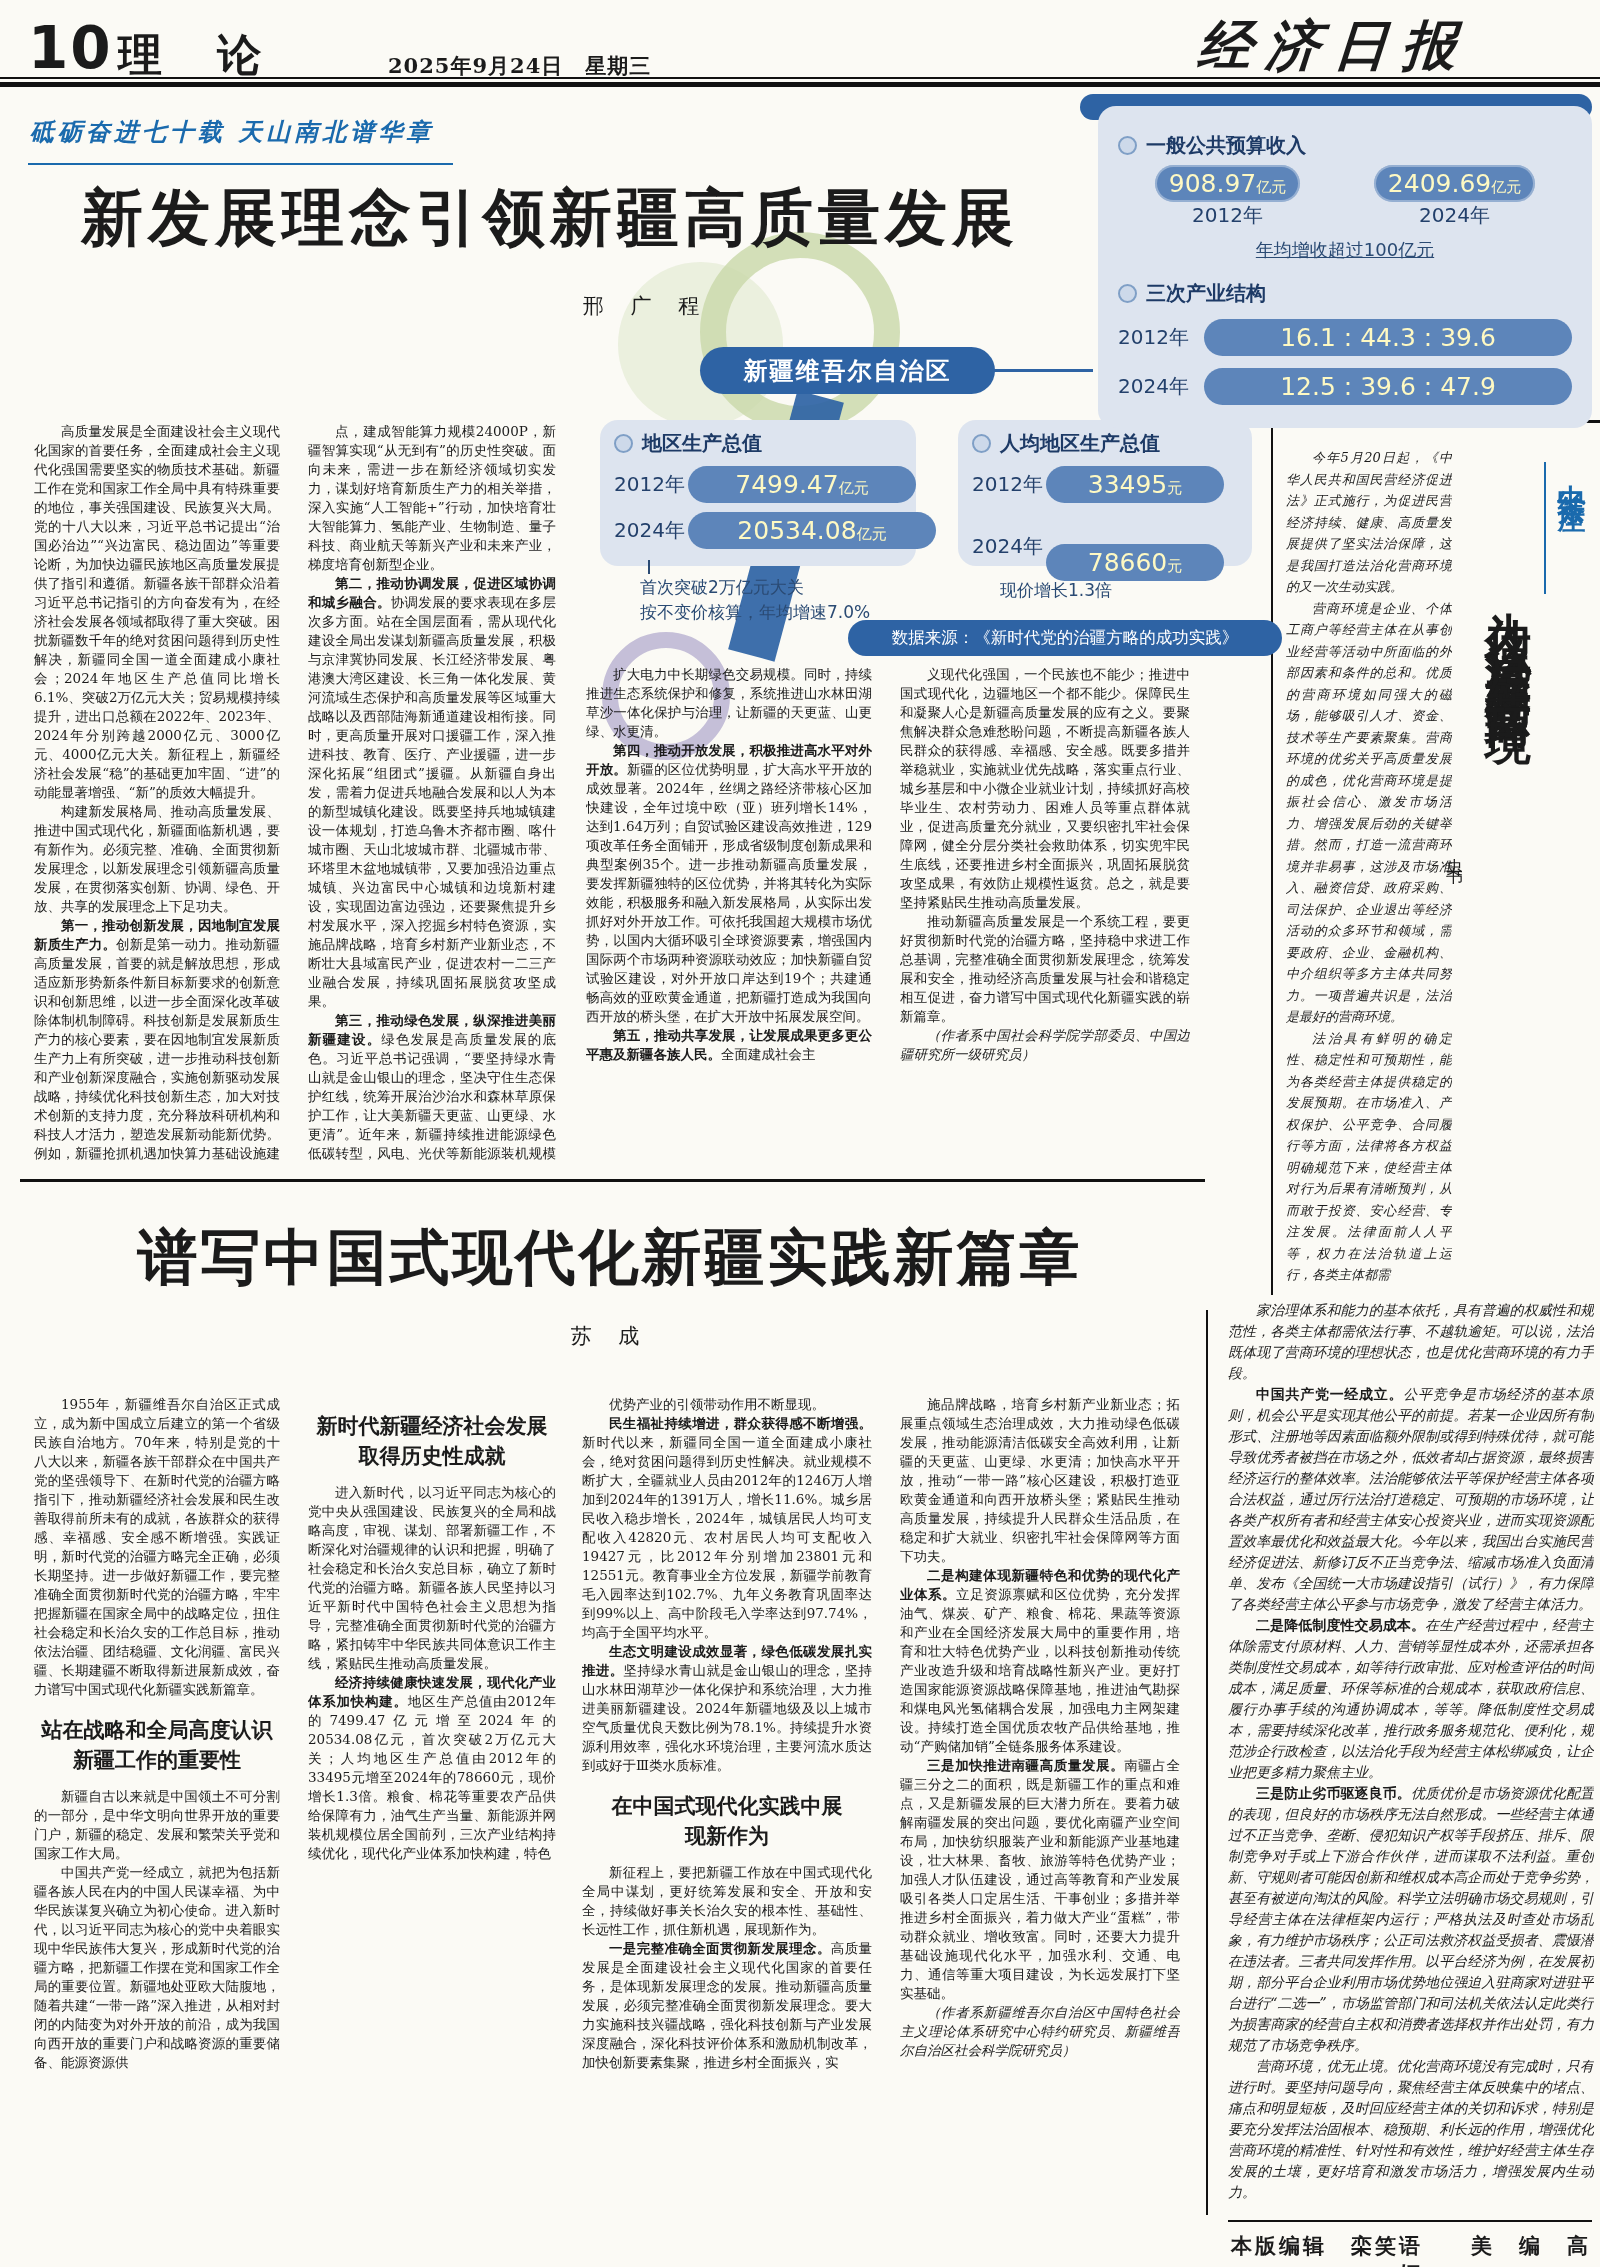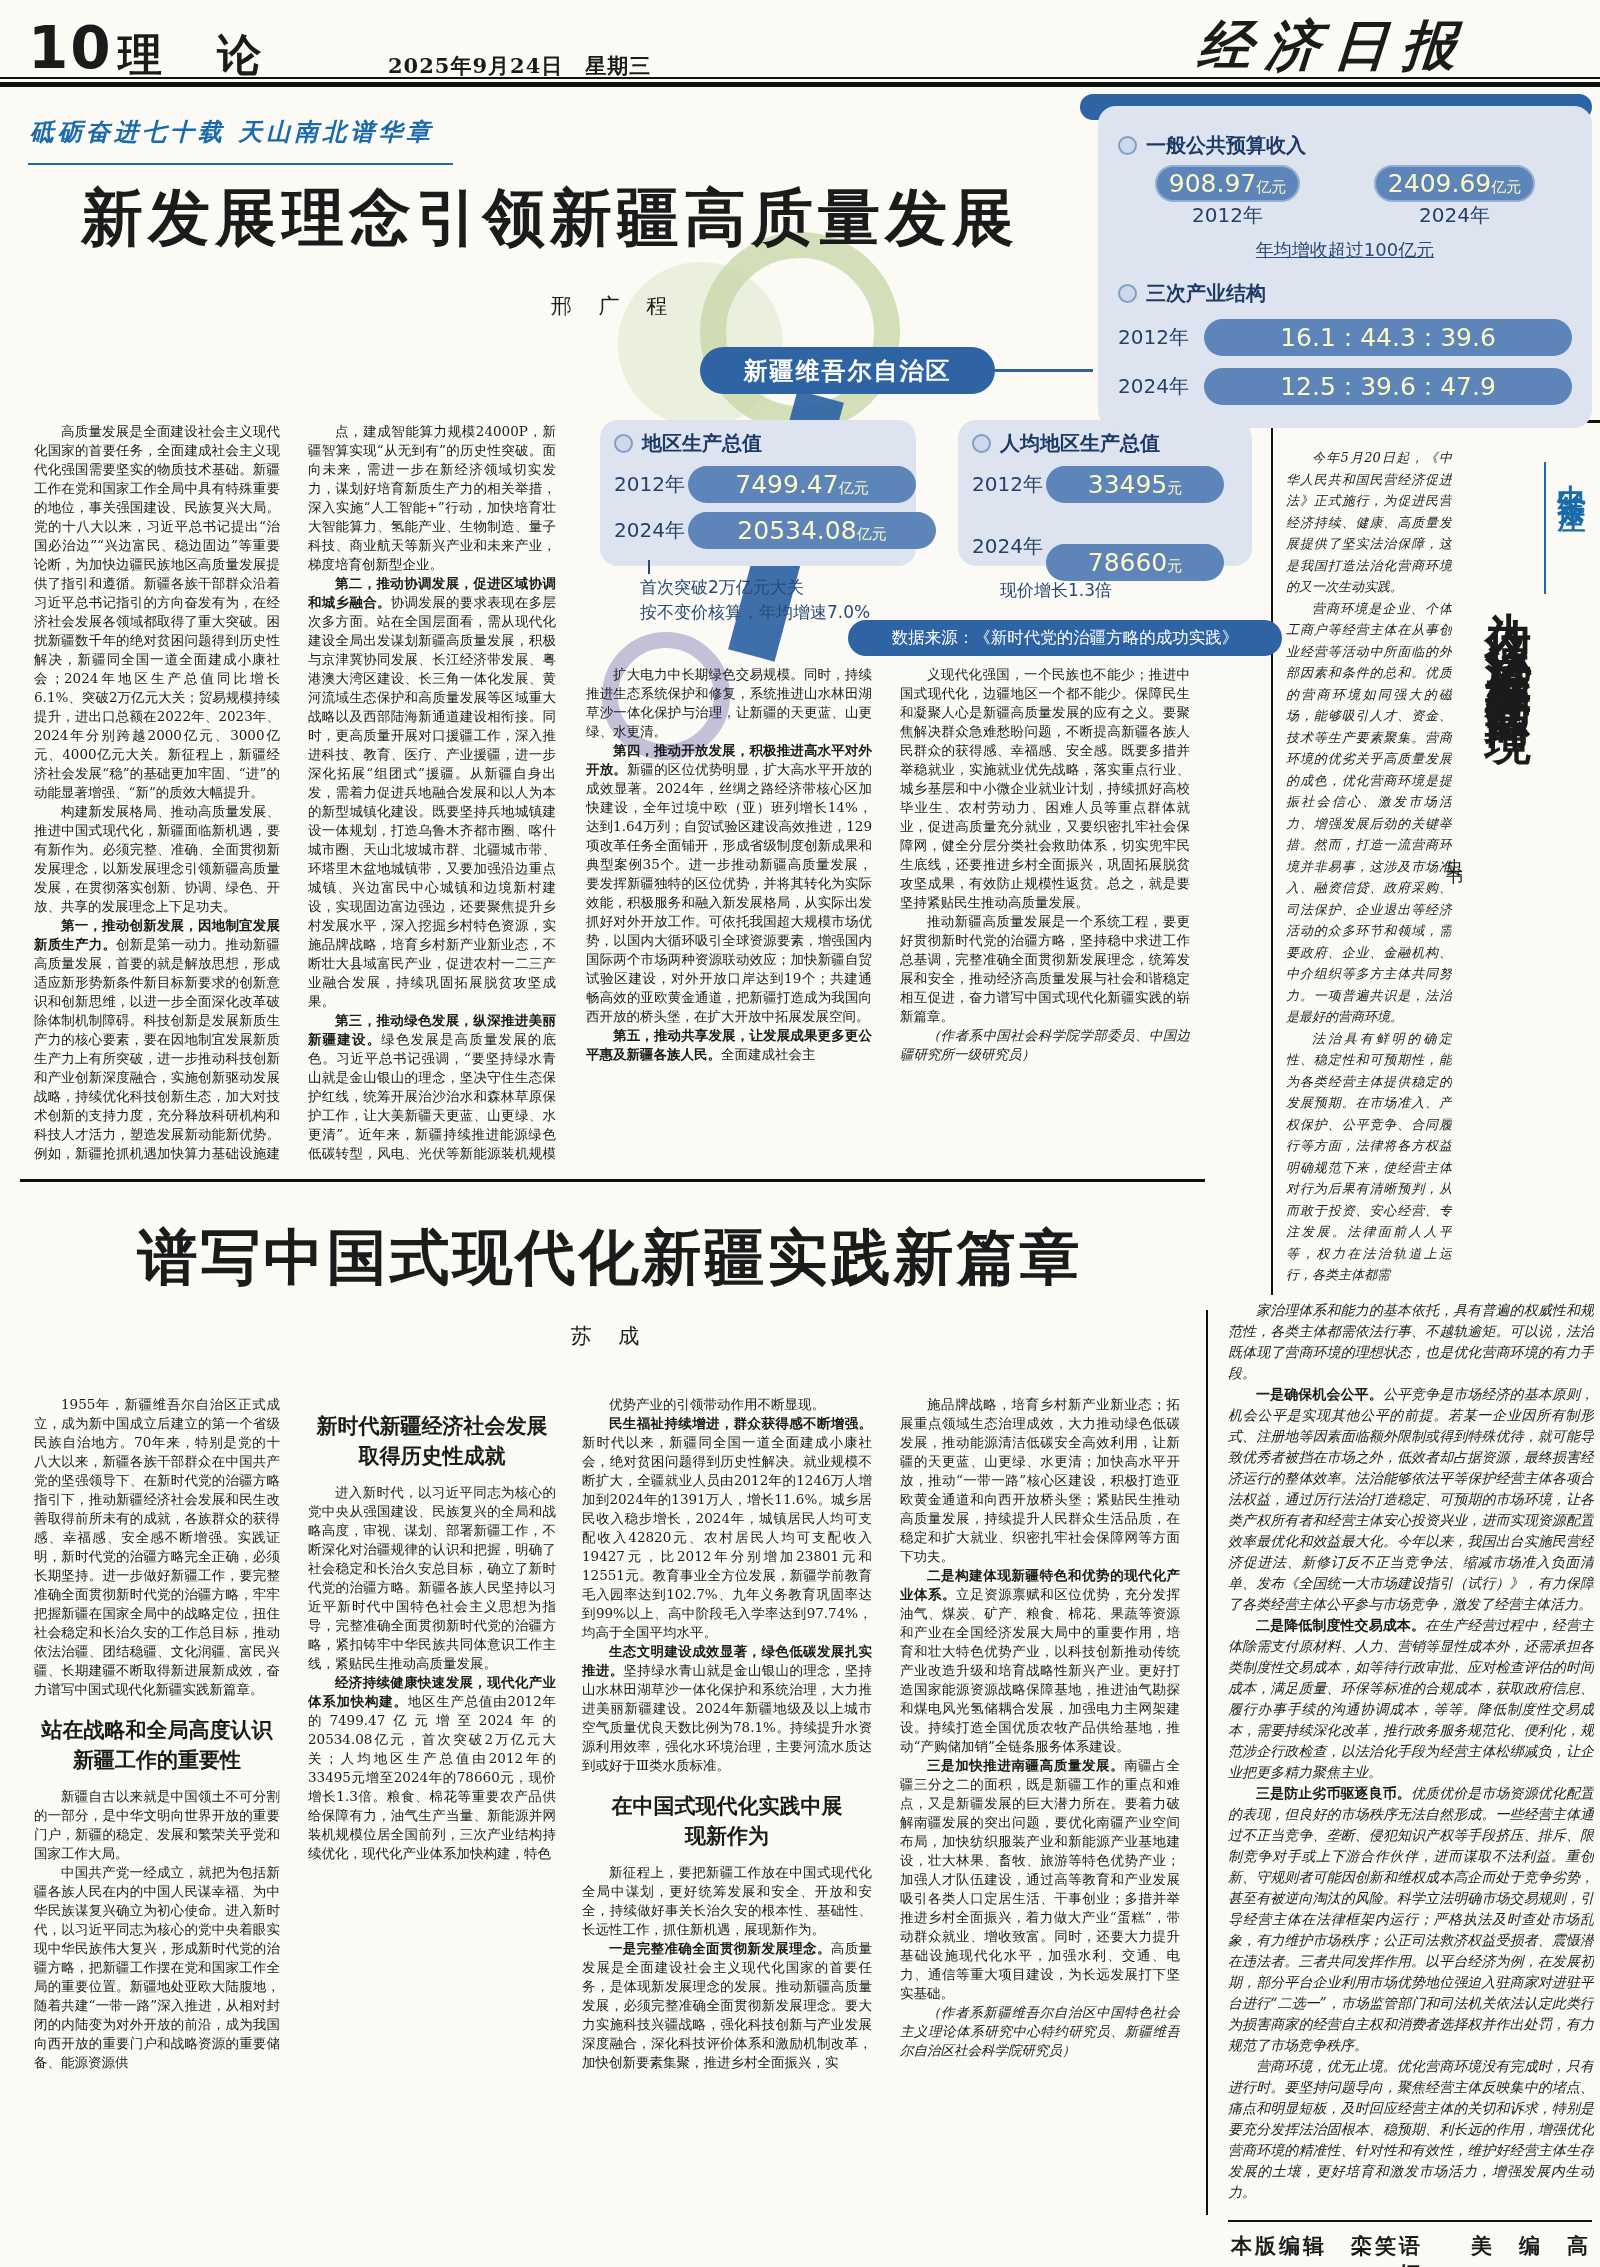--- a/index.html
+++ b/index.html
@@ -61,21 +61,21 @@
 
 <div class="abs banner" style="left:30px;top:116px;">砥砺奋进七十载  天山南北谱华章</div>
 <div class="abs" style="left:28px;top:163px;width:425px;height:2px;background:#1a6aad;"></div>
 
 <div class="abs deco" style="left:618px;top:262px;width:165px;height:165px;background:#e7edd9;opacity:.85;z-index:1;"></div>
 <div class="abs deco" style="left:700px;top:232px;width:148px;height:148px;border:26px solid #c9d8a9;opacity:.8;z-index:1;"></div>
 <div class="abs" style="left:762px;top:392px;width:48px;height:268px;background:#2e63a4;transform:rotate(15deg);opacity:.92;z-index:1;"></div>
 <div class="abs deco" style="left:602px;top:632px;width:96px;height:96px;border:16px solid #b3abce;opacity:.75;z-index:1;"></div>
 
 <div class="abs h1a" style="left:20px;top:176px;width:1060px;z-index:3;">新发展理念引领新疆高质量发展</div>
-<div class="abs byline" style="left:404px;top:292px;width:420px;z-index:3;">邢 广 程</div>
+<div class="abs byline" style="left:436px;top:292px;width:420px;z-index:3;">邢 广 程</div>
 
 <div class="abs col" style="left:34px;top:422px;width:246px;height:743px;z-index:3;">
     <p>高质量发展是全面建设社会主义现代化国家的首要任务，全面建成社会主义现代化强国需要坚实的物质技术基础。新疆工作在党和国家工作全局中具有特殊重要的地位，事关强国建设、民族复兴大局。党的十八大以来，习近平总书记提出“治国必治边”“兴边富民、稳边固边”等重要论断，为加快边疆民族地区高质量发展提供了指引和遵循。新疆各族干部群众沿着习近平总书记指引的方向奋发有为，在经济社会发展各领域都取得了重大突破。困扰新疆数千年的绝对贫困问题得到历史性解决，新疆同全国一道全面建成小康社会；2024年地区生产总值同比增长6.1%、突破2万亿元大关；贸易规模持续提升，进出口总额在2022年、2023年、2024年分别跨越2000亿元、3000亿元、4000亿元大关。新征程上，新疆经济社会发展“稳”的基础更加牢固、“进”的动能显著增强、“新”的质效大幅提升。</p>
     <p>构建新发展格局、推动高质量发展、推进中国式现代化，新疆面临新机遇，要有新作为。必须完整、准确、全面贯彻新发展理念，以新发展理念引领新疆高质量发展，在贯彻落实创新、协调、绿色、开放、共享的发展理念上下足功夫。</p>
     <p><b>第一，推动创新发展，因地制宜发展新质生产力。</b>创新是第一动力。推动新疆高质量发展，首要的就是解放思想，形成适应新形势新条件新目标新要求的创新意识和创新思维，以进一步全面深化改革破除体制机制障碍。科技创新是发展新质生产力的核心要素，要在因地制宜发展新质生产力上有所突破，进一步推动科技创新和产业创新深度融合，实施创新驱动发展战略，持续优化科技创新生态，加大对技术创新的支持力度，充分释放科研机构和科技人才活力，塑造发展新动能新优势。例如，新疆抢抓机遇加快算力基础设施建设，依托克拉玛依等算力枢纽节</p>
   </div>
 <div class="abs col" style="left:308px;top:422px;width:248px;height:743px;z-index:3;">
     <p>点，建成智能算力规模24000P，新疆智算实现“从无到有”的历史性突破。面向未来，需进一步在新经济领域切实发力，谋划好培育新质生产力的相关举措，深入实施“人工智能+”行动，加快培育壮大智能算力、氢能产业、生物制造、量子科技、商业航天等新兴产业和未来产业，梯度培育创新型企业。</p>
     <p><b>第二，推动协调发展，促进区域协调和城乡融合。</b>协调发展的要求表现在多层次多方面。站在全国层面看，需从现代化建设全局出发谋划新疆高质量发展，积极与京津冀协同发展、长江经济带发展、粤港澳大湾区建设、长三角一体化发展、黄河流域生态保护和高质量发展等区域重大战略以及西部陆海新通道建设相衔接。同时，更高质量开展对口援疆工作，深入推进科技、教育、医疗、产业援疆，进一步深化拓展“组团式”援疆。从新疆自身出发，需着力促进兵地融合发展和以人为本的新型城镇化建设。既要坚持兵地城镇建设一体规划，打造乌鲁木齐都市圈、喀什城市圈、天山北坡城市群、北疆城市带、环塔里木盆地城镇带，又要加强沿边重点城镇、兴边富民中心城镇和边境新村建设，实现固边富边强边，还要聚焦提升乡村发展水平，深入挖掘乡村特色资源，实施品牌战略，培育乡村新产业新业态，不断壮大县域富民产业，促进农村一二三产业融合发展，持续巩固拓展脱贫攻坚成果。</p>
     <p><b>第三，推动绿色发展，纵深推进美丽新疆建设。</b>绿色发展是高质量发展的底色。习近平总书记强调，“要坚持绿水青山就是金山银山的理念，坚决守住生态保护红线，统筹开展治沙治水和森林草原保护工作，让大美新疆天更蓝、山更绿、水更清”。近年来，新疆持续推进能源绿色低碳转型，风电、光伏等新能源装机规模快速增长，绿电交易、绿证交易稳步扩大，加快“绿电进园区”建设，加强城市和工业污水循环利用，</p>
@@ -172,21 +172,21 @@
     <p>法治具有鲜明的确定性、稳定性和可预期性，能为各类经营主体提供稳定的发展预期。在市场准入、产权保护、公平竞争、合同履行等方面，法律将各方权益明确规范下来，使经营主体对行为后果有清晰预判，从而敢于投资、安心经营、专注发展。法律面前人人平等，权力在法治轨道上运行，各类主体都需</p>
   </div>
 
 <div class="abs" style="left:1544px;top:462px;width:2px;height:132px;background:#1a6aad;"></div>
 <div class="abs vert sb-label" style="left:1552px;top:462px;height:140px;">中经茶座</div>
 <div class="abs vert sb-title" style="left:1478px;top:575px;height:700px;">为什么说法治是最好的营商环境</div>
 <div class="abs vert sb-author" style="left:1444px;top:845px;height:110px;">史书一</div>
 
 <div class="abs col kai" style="left:1228px;top:1300px;width:366px;height:910px;font-size:14px;line-height:21px;">
     <p>家治理体系和能力的基本依托，具有普遍的权威性和规范性，各类主体都需依法行事、不越轨逾矩。可以说，法治既体现了营商环境的理想状态，也是优化营商环境的有力手段。</p>
-    <p><b>一是确保机会公平。</b>公平竞争是市场经济的基本原则，机会公平是实现其他公平的前提。若某一企业因所有制形式、注册地等因素面临额外限制或得到特殊优待，就可能导致优秀者被挡在市场之外，低效者却占据资源，最终损害经济运行的整体效率。法治能够依法平等保护经营主体各项合法权益，通过厉行法治打造稳定、可预期的市场环境，让各类产权所有者和经营主体安心投资兴业，进而实现资源配置效率最优化和效益最大化。今年以来，我国出台实施民营经济促进法、新修订反不正当竞争法、缩减市场准入负面清单、发布《全国统一大市场建设指引（试行）》，有力保障了各类经营主体公平参与市场竞争，激发了经营主体活力。</p>
+    <p><b>中国共产党一经成立。</b>公平竞争是市场经济的基本原则，机会公平是实现其他公平的前提。若某一企业因所有制形式、注册地等因素面临额外限制或得到特殊优待，就可能导致优秀者被挡在市场之外，低效者却占据资源，最终损害经济运行的整体效率。法治能够依法平等保护经营主体各项合法权益，通过厉行法治打造稳定、可预期的市场环境，让各类产权所有者和经营主体安心投资兴业，进而实现资源配置效率最优化和效益最大化。今年以来，我国出台实施民营经济促进法、新修订反不正当竞争法、缩减市场准入负面清单、发布《全国统一大市场建设指引（试行）》，有力保障了各类经营主体公平参与市场竞争，激发了经营主体活力。</p>
     <p><b>二是降低制度性交易成本。</b>在生产经营过程中，经营主体除需支付原材料、人力、营销等显性成本外，还需承担各类制度性交易成本，如等待行政审批、应对检查评估的时间成本，满足质量、环保等标准的合规成本，获取政府信息、履行办事手续的沟通协调成本，等等。降低制度性交易成本，需要持续深化改革，推行政务服务规范化、便利化，规范涉企行政检查，以法治化手段为经营主体松绑减负，让企业把更多精力聚焦主业。</p>
     <p><b>三是防止劣币驱逐良币。</b>优质优价是市场资源优化配置的表现，但良好的市场秩序无法自然形成。一些经营主体通过不正当竞争、垄断、侵犯知识产权等手段挤压、排斥、限制竞争对手或上下游合作伙伴，进而谋取不法利益。重创新、守规则者可能因创新和维权成本高企而处于竞争劣势，甚至有被逆向淘汰的风险。科学立法明确市场交易规则，引导经营主体在法律框架内运行；严格执法及时查处市场乱象，有力维护市场秩序；公正司法救济权益受损者、震慑潜在违法者。三者共同发挥作用。以平台经济为例，在发展初期，部分平台企业利用市场优势地位强迫入驻商家对进驻平台进行“二选一”，市场监管部门和司法机关依法认定此类行为损害商家的经营自主权和消费者选择权并作出处罚，有力规范了市场竞争秩序。</p>
     <p><b></b>营商环境，优无止境。优化营商环境没有完成时，只有进行时。要坚持问题导向，聚焦经营主体反映集中的堵点、痛点和明显短板，及时回应经营主体的关切和诉求，特别是要充分发挥法治固根本、稳预期、利长远的作用，增强优化营商环境的精准性、针对性和有效性，维护好经营主体生存发展的土壤，更好培育和激发市场活力，增强发展内生动力。</p>
   </div>
 <div class="abs rule" style="left:1228px;top:2220px;width:364px;height:1.5px;"></div>
 <div class="abs credits" style="left:1228px;top:2232px;width:366px;">本版编辑　栾笑语　　美　编　高　妍</div>
 
 <div class="abs rule" style="left:20px;top:1179px;width:1185px;height:3px;"></div>
 <div class="abs h1b" style="left:20px;top:1218px;width:1180px;">谱写中国式现代化新疆实践新篇章</div>
 <div class="abs byline" style="left:400px;top:1322px;width:420px;">苏 成</div>

